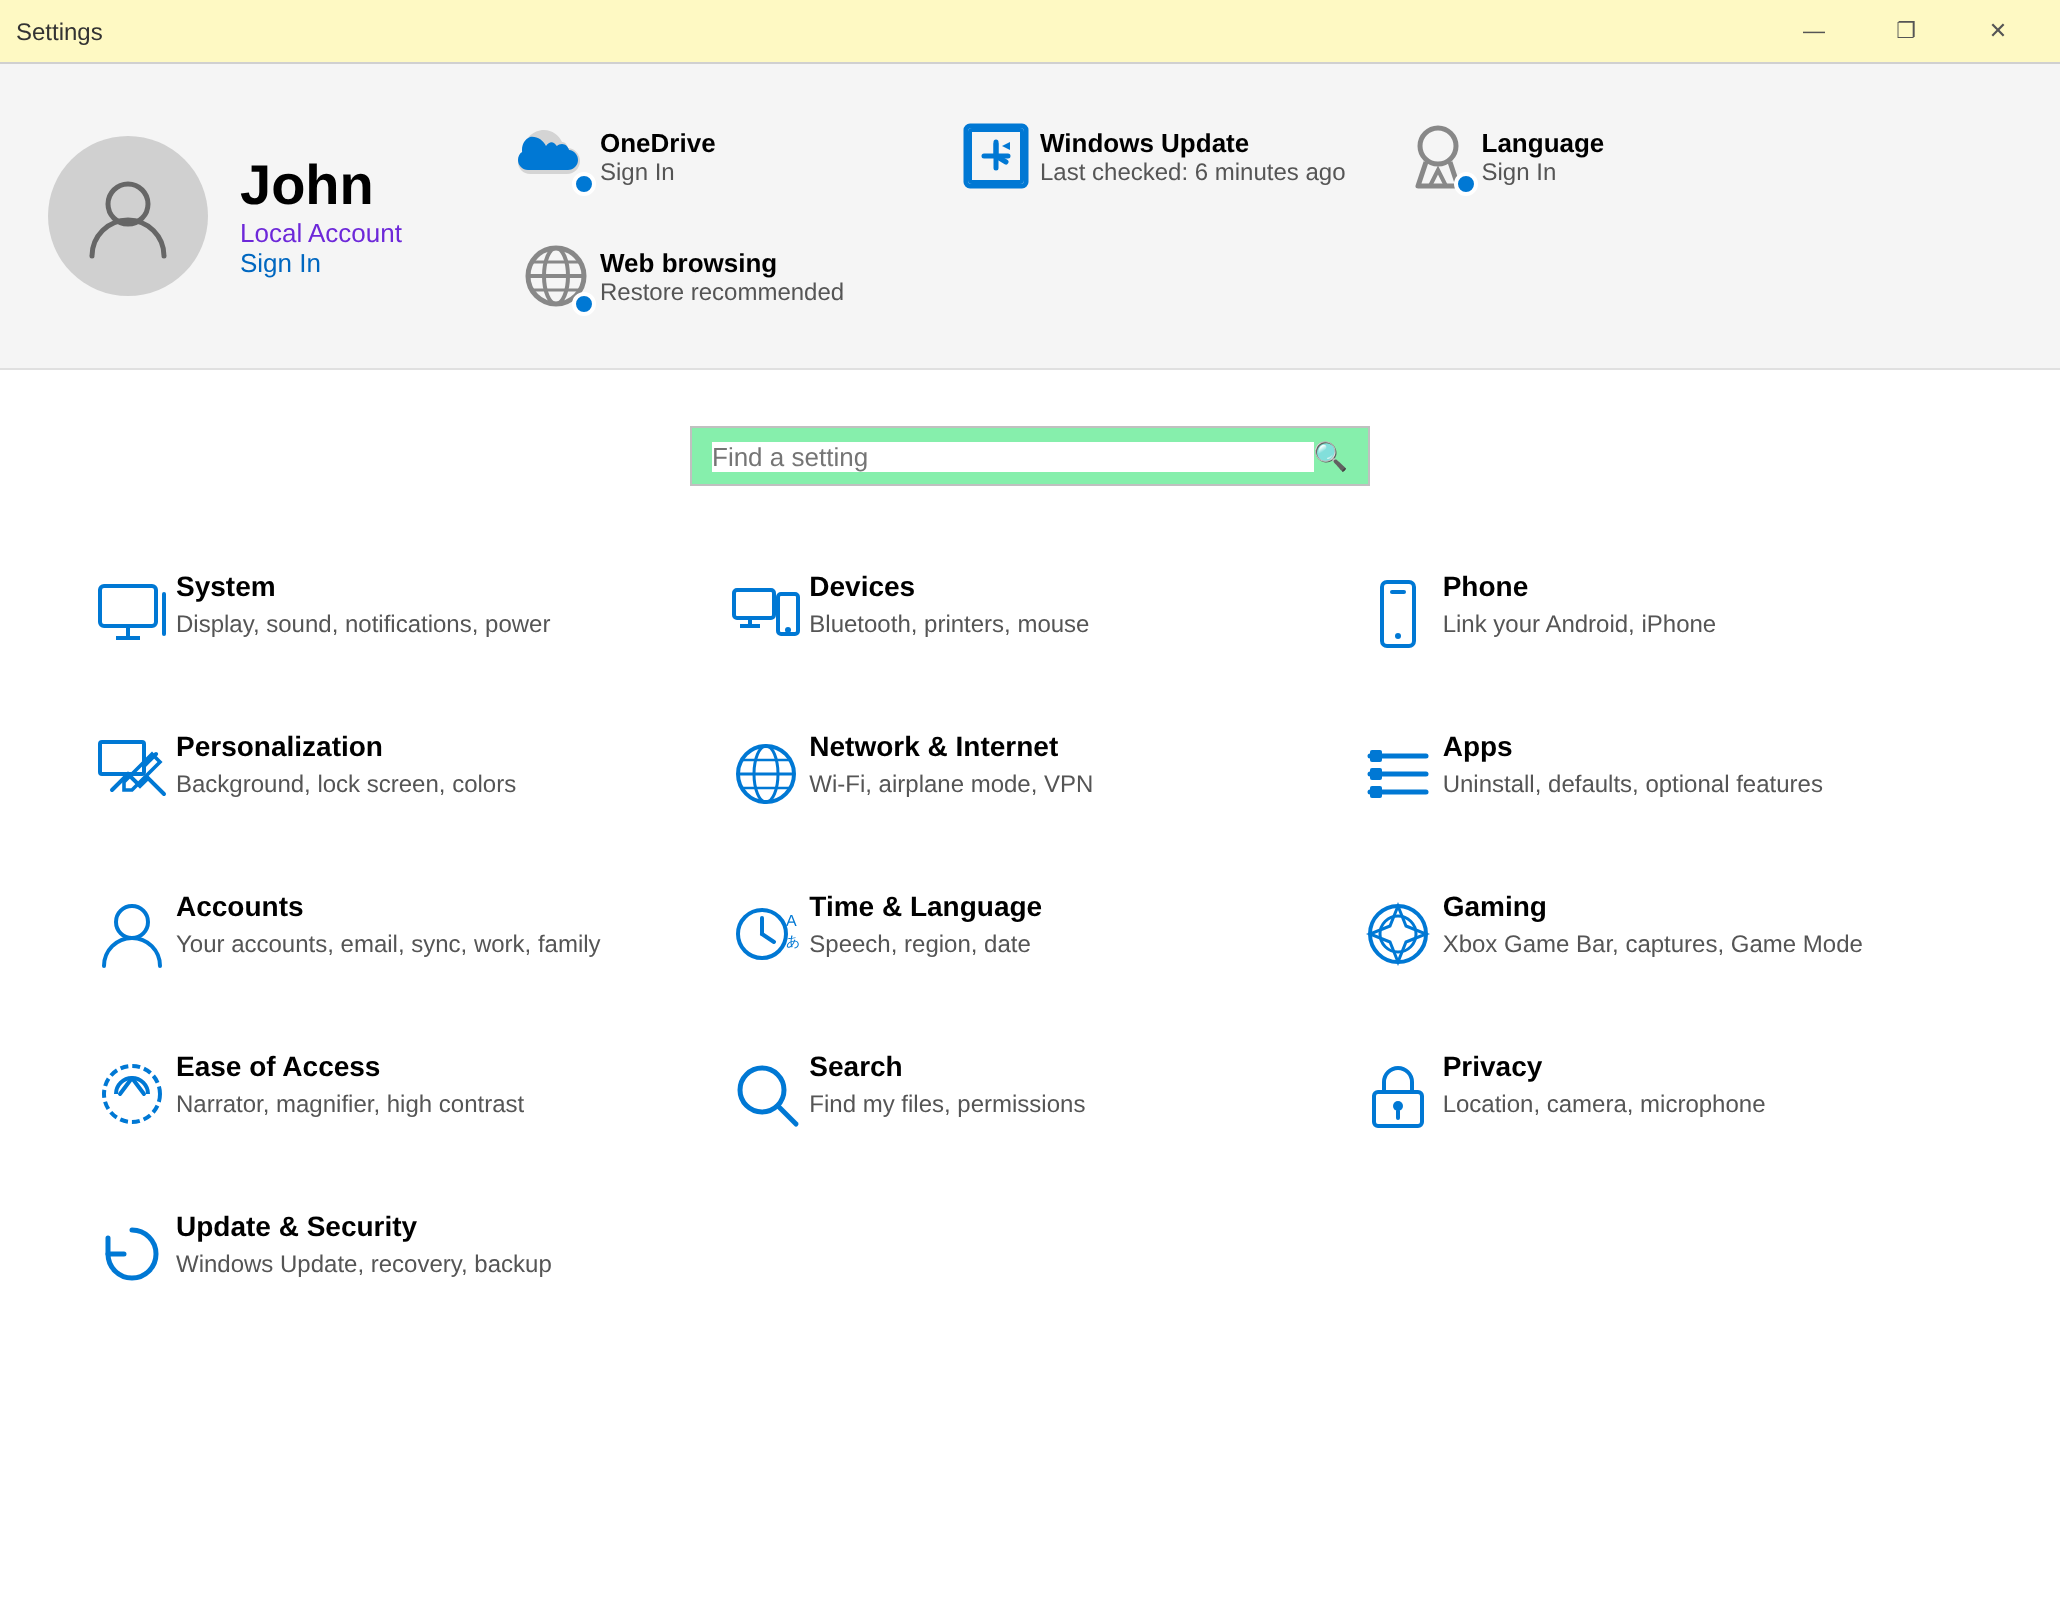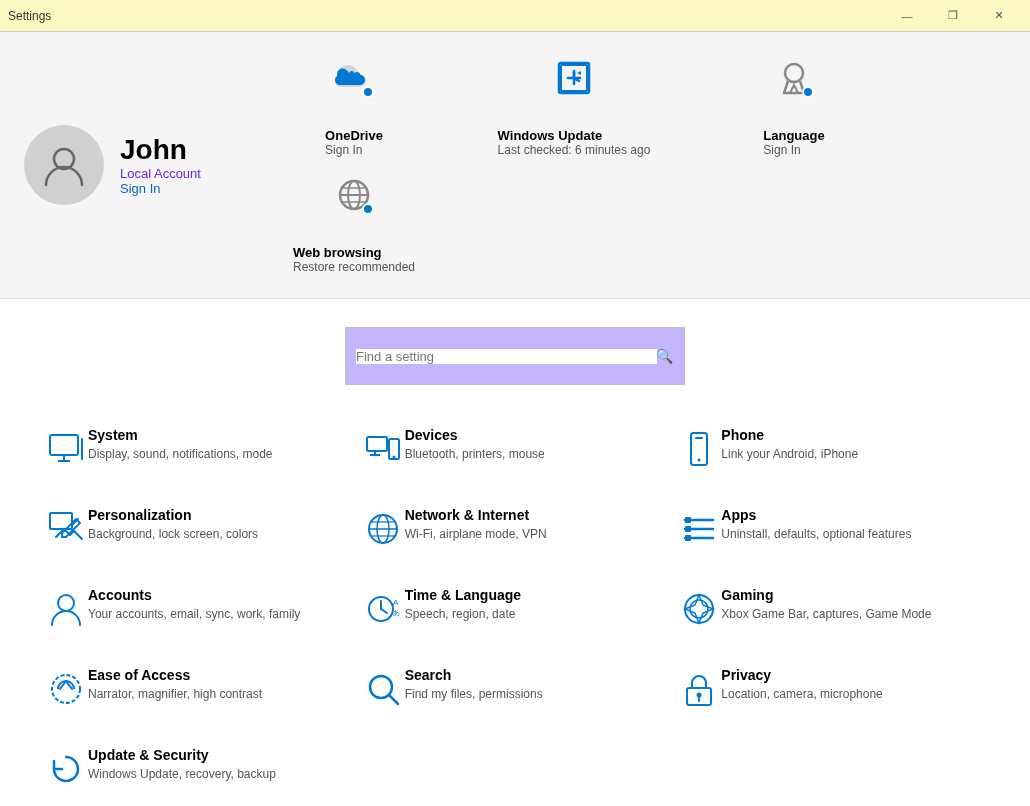--- a/index.html
+++ b/index.html
@@ -91,24 +91,23 @@
     }
     .header-tiles {
       display: flex;
       flex-wrap: wrap;
       gap: 0;
       flex: 1;
     }
     .header-tile {
       display: flex;
       align-items: center;
-      gap: 28px;
+      gap: 0;
       padding: 8px 24px 8px 0;
       min-width: 220px;
-      flex-direction: column;
     }
     .header-tile-icon {
       width: 44px;
       height: 44px;
       display: flex;
       align-items: center;
       justify-content: center;
       flex-shrink: 0;
       position: relative;
     }
@@ -144,22 +143,22 @@
     .search-container {
       display: flex;
       justify-content: center;
       padding: 28px 0 24px;
     }
     .search-box {
       display: flex;
       align-items: center;
       width: 340px;
       border: 1px solid #c0c0c0;
-      background: #c4b5fd;
-      padding: 20px 10px;
+      background: #86efac;
+      padding: 6px 10px;
     }
     .search-box input {
       border: none;
       outline: none;
       flex: 1;
       font-size: 13px;
       font-family: inherit;
       color: #999;
     }
     .search-icon-span {
@@ -315,21 +314,21 @@
       <div class="setting-icon">
         <svg viewBox="0 0 36 36" fill="none" xmlns="http://www.w3.org/2000/svg">
           <rect x="2" y="4" width="28" height="20" rx="2" stroke="#0078d4" stroke-width="2" fill="none"></rect>
           <line x1="16" y1="24" x2="16" y2="30" stroke="#0078d4" stroke-width="2"></line>
           <line x1="10" y1="30" x2="22" y2="30" stroke="#0078d4" stroke-width="2"></line>
           <line x1="34" y1="8" x2="34" y2="28" stroke="#0078d4" stroke-width="2" stroke-linecap="round"></line>
         </svg>
       </div>
       <div class="setting-text">
         <div class="setting-title">System</div>
-        <div class="setting-desc">Display, sound, notifications, mode</div>
+        <div class="setting-desc">Display, sound, notifications, power</div>
       </div>
     </div>
 
     <div class="setting-item">
       <div class="setting-icon">
         <svg viewBox="0 0 36 36" fill="none" xmlns="http://www.w3.org/2000/svg">
           <rect x="2" y="6" width="20" height="14" rx="1.5" stroke="#0078d4" stroke-width="2" fill="none"></rect>
           <rect x="24" y="8" width="10" height="20" rx="1.5" stroke="#0078d4" stroke-width="2" fill="none"></rect>
           <circle cx="29" cy="26" r="1.5" fill="#0078d4"></circle>
           <line x1="10" y1="20" x2="10" y2="24" stroke="#0078d4" stroke-width="2"></line>

